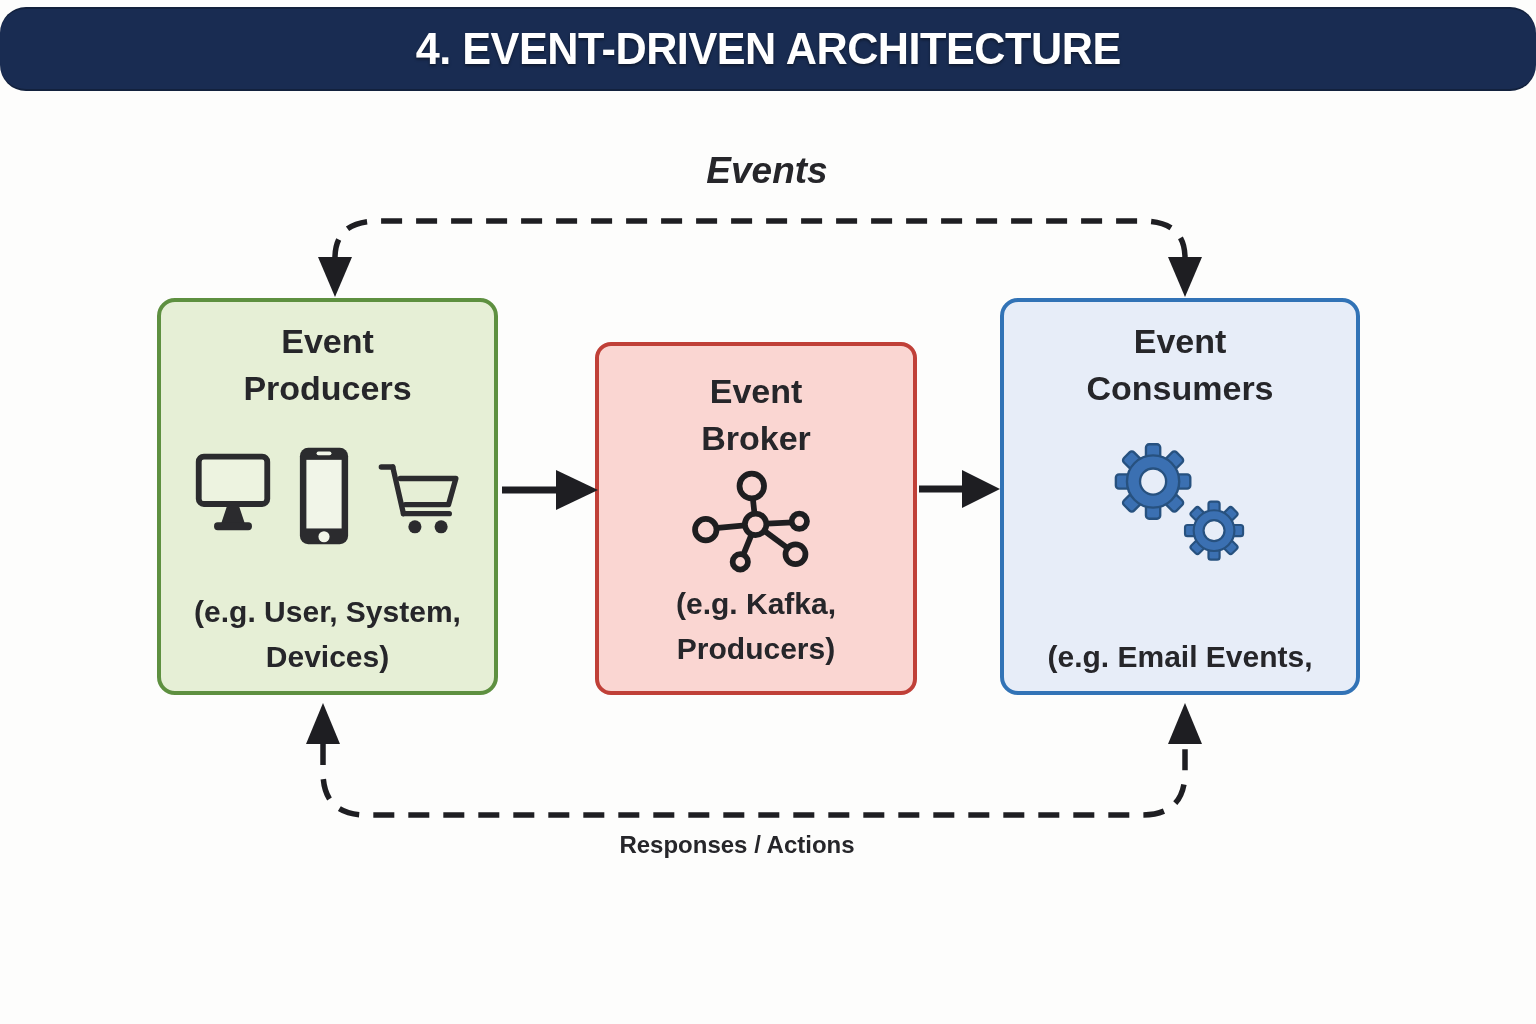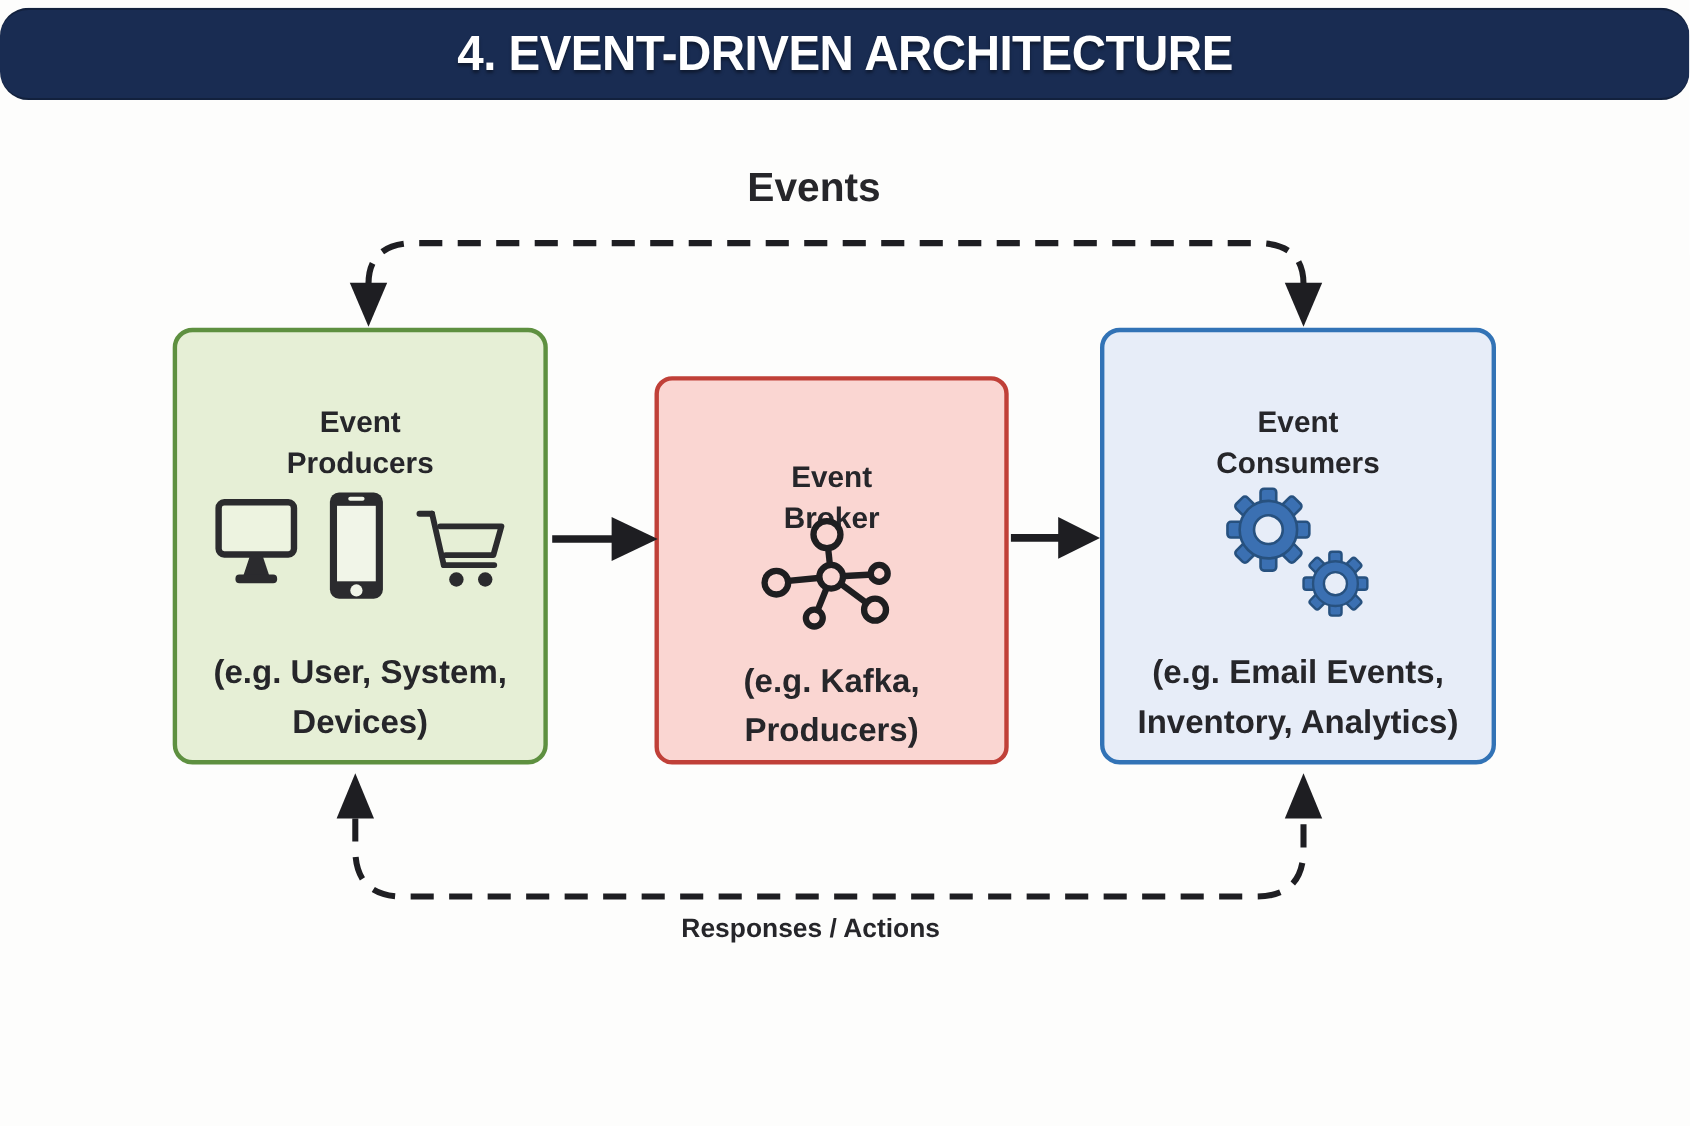--- a/index.html
+++ b/index.html
@@ -16,47 +16,47 @@
   }
   .header-title{
     color:#fff;font-size:45px;font-weight:800;letter-spacing:-0.5px;
     text-shadow:0 2px 3px rgba(0,0,0,.4);transform:scaleX(.96);white-space:nowrap;
   }
   
   .flow-label{
     position:absolute;transform:translateX(-50%);
     color:#26262a;font-weight:700;white-space:nowrap;
   }
-  .events-label{left:740px;top:150px;font-size:37px;}
+  .events-label{left:767px;top:150px;font-size:37px;font-style:italic;}
   .responses-label{left:737px;top:831px;font-size:24px;}
   
   .node-box{
     position:absolute;box-sizing:border-box;border:4px solid;border-radius:18px;
     text-align:center;color:#26262a;
   }
   .box-producers{left:157px;top:298px;width:341px;height:397px;}
   .box-broker{left:595px;top:342px;width:322px;height:353px;border-radius:16px;}
   .box-consumers{left:1000px;top:298px;width:360px;height:397px;}
   .box-title{
     position:absolute;left:0;right:0;top:16px;
-    font-size:27px;font-weight:700;line-height:1.38;margin-top:48px;
+    font-size:34px;font-weight:700;line-height:1.38;
   }
   .box-broker .box-title{top:22px;}
   .box-icons{
     position:absolute;left:0;right:0;display:flex;align-items:center;
     justify-content:center;gap:26px;
   }
   .box-producers .box-icons{top:138px;height:112px;}
   .box-broker .box-icons{top:108px;height:132px;}
   .box-consumers .box-icons{top:132px;height:132px;}
   .box-sub{
     position:absolute;left:0;right:0;bottom:12px;
     font-size:30px;font-weight:700;line-height:1.48;
   }
-  .box-broker .box-sub{bottom:4px;text-align:center;}
+  .box-broker .box-sub{bottom:20px;text-align:center;}
   
   .arrows-layer{position:absolute;left:0;top:0;width:1536px;height:1024px;pointer-events:none;}
 </style>
 </head>
 <body>
 
 <div class="canvas">
 
   <div class="header-bar" style="background-color: rgb(25, 44, 82); border-radius: 26px;">
     <div class="header-title">4. EVENT-DRIVEN ARCHITECTURE</div>
@@ -166,21 +166,20 @@
             <rect x="-9" y="-47" width="18" height="20" rx="4" transform="rotate(270)"></rect>
             <rect x="-9" y="-47" width="18" height="20" rx="4" transform="rotate(315)"></rect>
             <circle r="33"></circle>
           </g>
           <circle r="17" fill="#e7edf8" stroke="#27517f" stroke-width="3.5"></circle>
         </g>
       </svg>
     </div>
     <div class="box-sub">
       <span>(e.g. Email Events,</span><br>
-      <span>Inventory, Analytics)</span>
     </div>
   </div>
 
   <svg class="arrows-layer" viewBox="0 0 1536 1024">
 
     <g>
       <path d="M335 256 L335 258 Q335 221 378 221 L1142 221 Q1185 221 1185 258" fill="none" stroke="#1e1e22" stroke-width="5.5" stroke-dasharray="21 14"></path>
       <polygon points="318,257 352,257 335,297" fill="#1e1e22"></polygon>
       <polygon points="1168,257 1202,257 1185,297" fill="#1e1e22"></polygon>
     </g>

